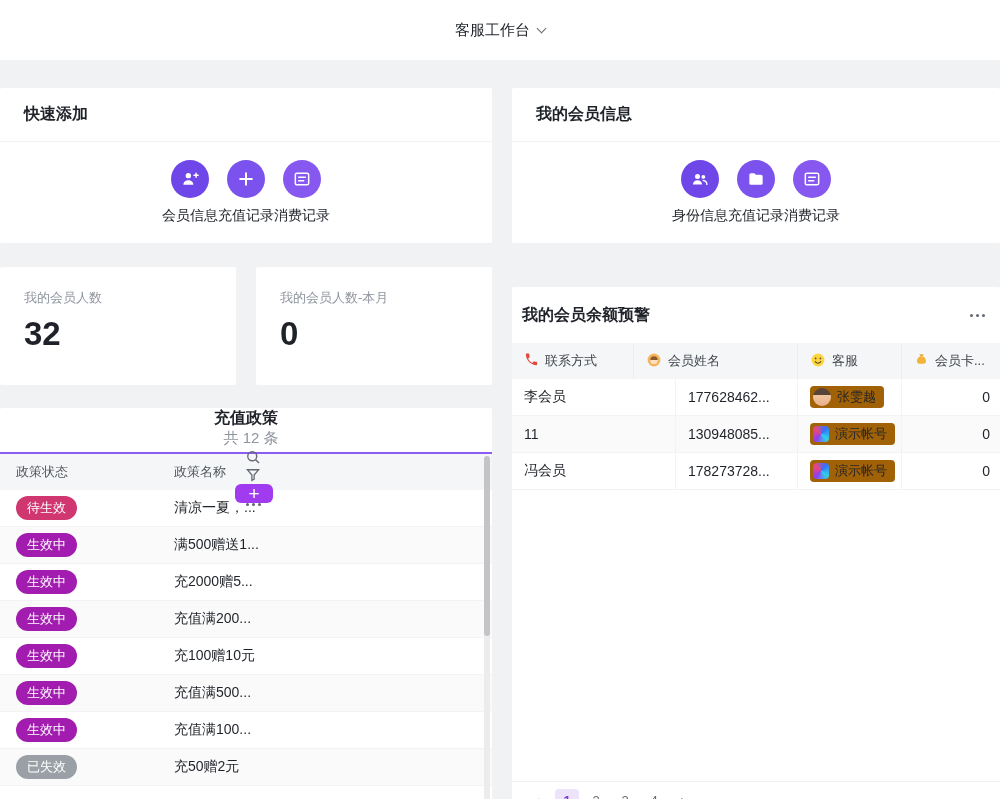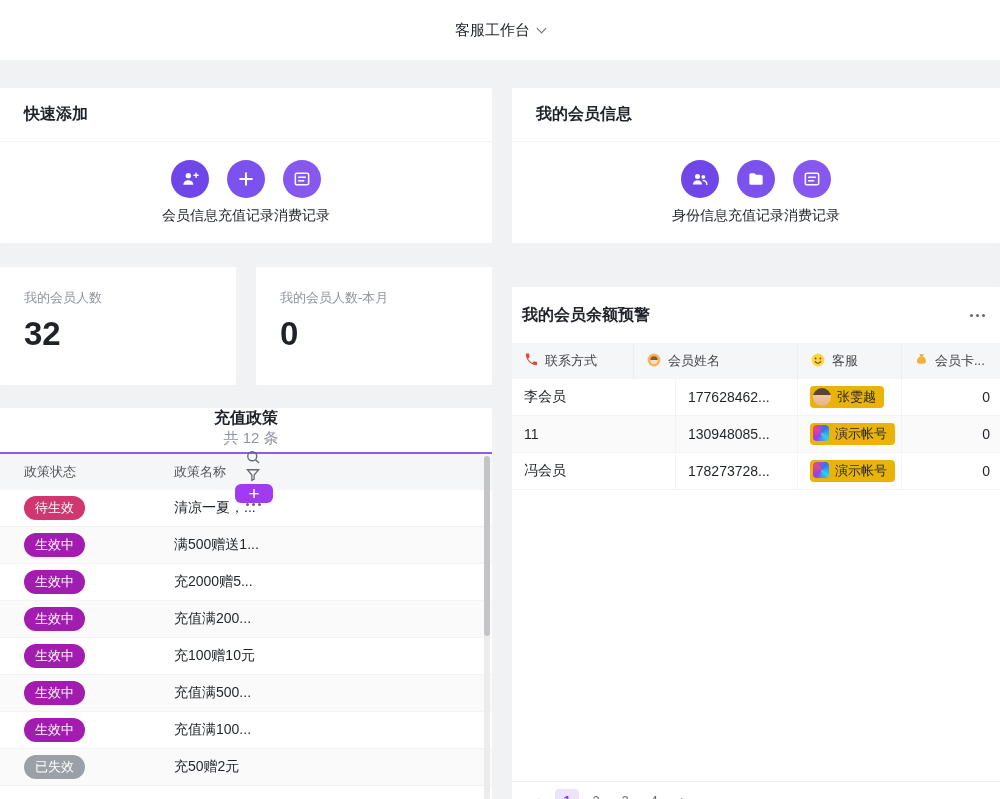--- a/index.html
+++ b/index.html
@@ -43,21 +43,21 @@
   .policy-head { height:46px; display:flex; align-items:center; padding:0 16px; border-bottom:2px solid #8b5cf6;flex-direction:column; }
   .policy-title { font-size:16px; font-weight:700; }
   .policy-count { font-size:15px; color:#8f959e; margin-left:10px; }
   .spacer { flex:1; }
   .tool { width:26px; height:26px; display:flex; align-items:center; justify-content:center; cursor:pointer; margin-left:14px; }
   .add-btn { width:38px; height:30px; border:none; border-radius:6px; background:#a13bf0; color:#fff; font-size:19px; line-height:1; display:flex; align-items:center; justify-content:center; cursor:pointer; margin-left:16px; }
   .dots { display:flex; gap:3px; }
   .dots i { width:3px; height:3px; border-radius:50%; background:#646a73; }
 
   .ptable-head { display:flex; align-items:center; height:36px; background:#f5f6f7; font-size:13px; color:#51565d; }
-  .c-status { width:166px; padding-left:24px; }
+  .c-status { width:166px; padding-left:16px; }
   .c-name { flex:1; padding-left:8px; }
   .prow { display:flex; align-items:center; height:37px; border-bottom:1px solid #f2f3f5; font-size:14px; cursor:pointer; }
   .prow.alt { background:#fafafa; }
   .badge { display:inline-block; min-width:54px; text-align:center; padding:4px 11px; border-radius:14px; font-size:13px; color:#fff; line-height:1.2; }
   .b-pending { background:#d0366f; }
   .b-active  { background:#a21caf; }
   .b-expired { background:#9aa0a6; }
 
   .vtrack { position:absolute; top:48px; right:2px; bottom:6px; width:6px; border-radius:3px; background:#ececec; }
   .vthumb { position:absolute; top:0; right:2px; width:6px; height:180px; border-radius:3px; background:#c4c4c6; margin-top:48px; cursor:pointer; }
@@ -66,21 +66,21 @@
   .warn { position:relative; height:532px; overflow:hidden; }
   .warn-head { height:56px; display:flex; align-items:center; padding:0 10px; }
   .warn-title { font-size:16px; font-weight:700; }
   .wtable-head { display:flex; height:36px; background:#f5f6f7; font-size:13px; color:#41464d; }
   .wh { display:flex; align-items:center; gap:6px; padding-left:12px; border-right:1px solid #ebedf0; white-space:nowrap; overflow:hidden; }
   .w1 { width:164px; } .w2 { width:122px; } .w3 { width:104px; } .w4 { flex:1; border-right:none; }
   .wrow { display:flex; align-items:center; height:37px; border-bottom:1px solid #f2f3f5; font-size:14px; cursor:pointer; }
   .wrow.alt { background:#fafafa; }
   .wc { padding-left:12px; white-space:nowrap; overflow:hidden; align-self:stretch; display:flex; align-items:center; border-right:1px solid #f2f3f5; }
   .wc.w4 { justify-content:flex-end; padding-right:10px; border-right:none; }
-  .agent-pill { display:inline-flex; align-items:flex-start; gap:6px; background:#eab308; border-radius:4px; padding:2px 8px 2px 3px; font-size:13px; }
+  .agent-pill { display:inline-flex; align-items:center; gap:6px; background:#a16207; border-radius:4px; padding:2px 8px 2px 3px; font-size:13px; }
   .avatar-photo { width:18px; height:18px; border-radius:50%; background:linear-gradient(180deg,#5a4438 0%,#5a4438 38%,#f2c6a0 38%,#e8b088 100%); }
   .avatar-logo { width:16px; height:16px; border-radius:4px; background:conic-gradient(from 40deg,#3370ff,#2dd3e8,#8f3ff0,#f0447a,#3370ff); }
 
   .warn-foot { position:absolute; left:0; right:0; bottom:0; height:38px; border-top:1px solid #f0f0f0; display:flex; align-items:center; padding:0 14px; gap:5px; }
   .pg { width:24px; height:24px; border-radius:4px; display:flex; align-items:center; justify-content:center; font-size:13px; color:#646a73; cursor:pointer; }
   .pg.active { background:#ede4fc; color:#7b3ad9; font-weight:700; }
   .pg.prev { color:#c9cdd4; font-size:16px; }
   .pg.next { color:#41464d; font-size:16px; }
 </style>
 </head>

